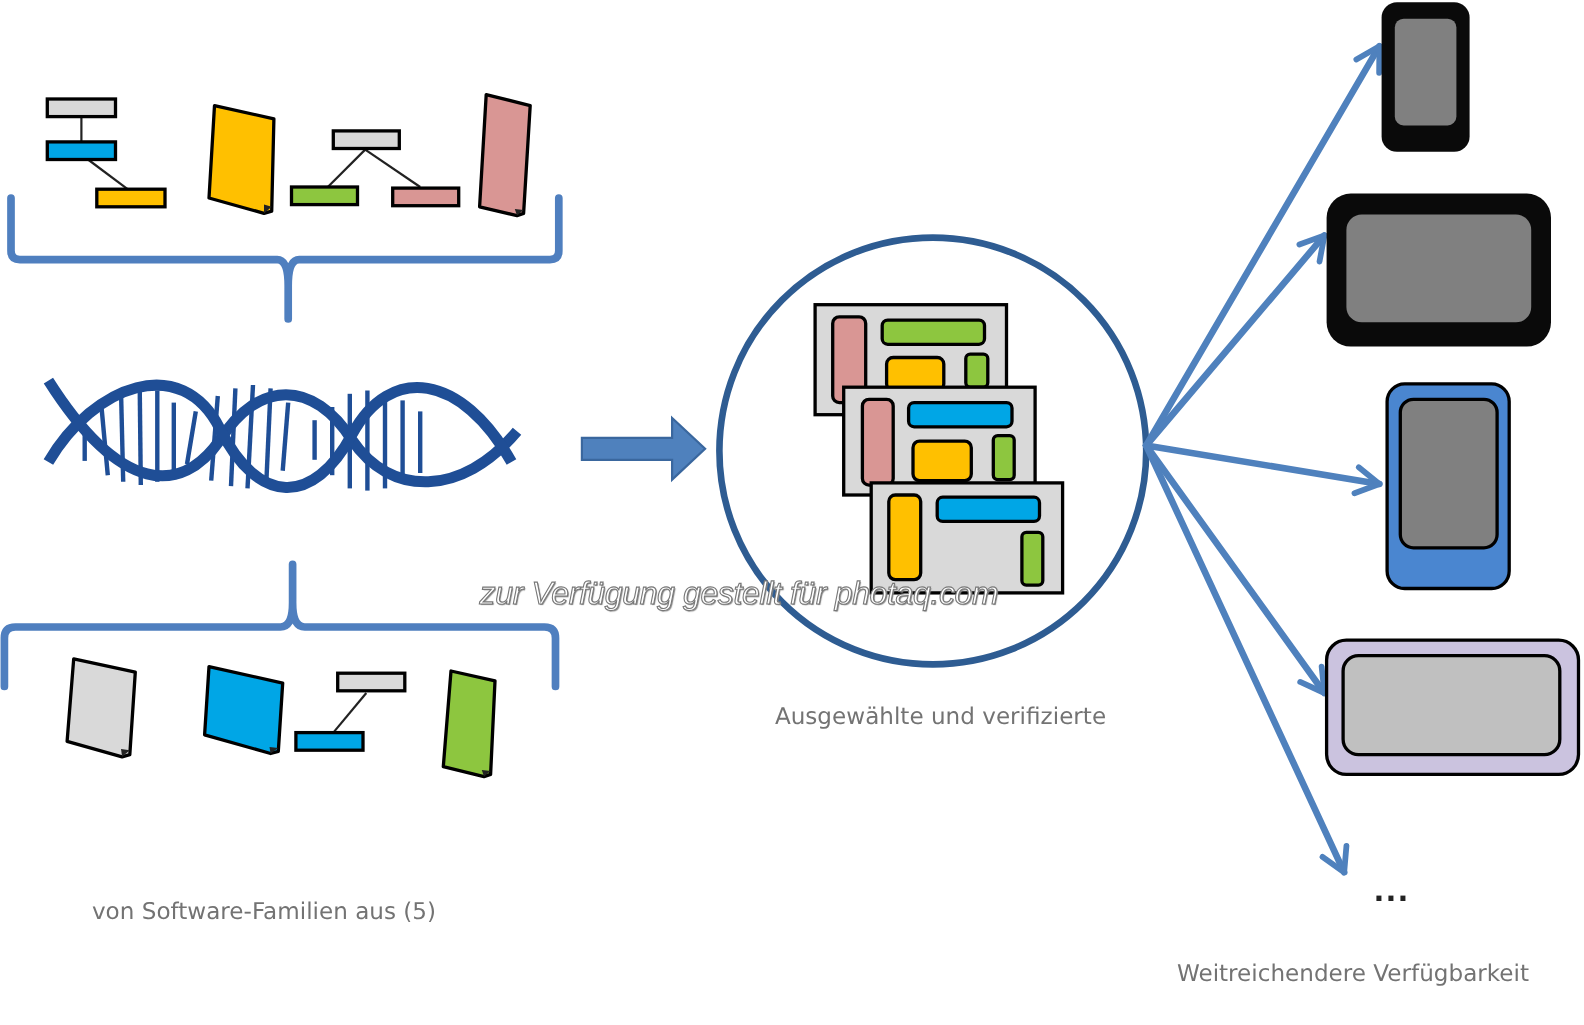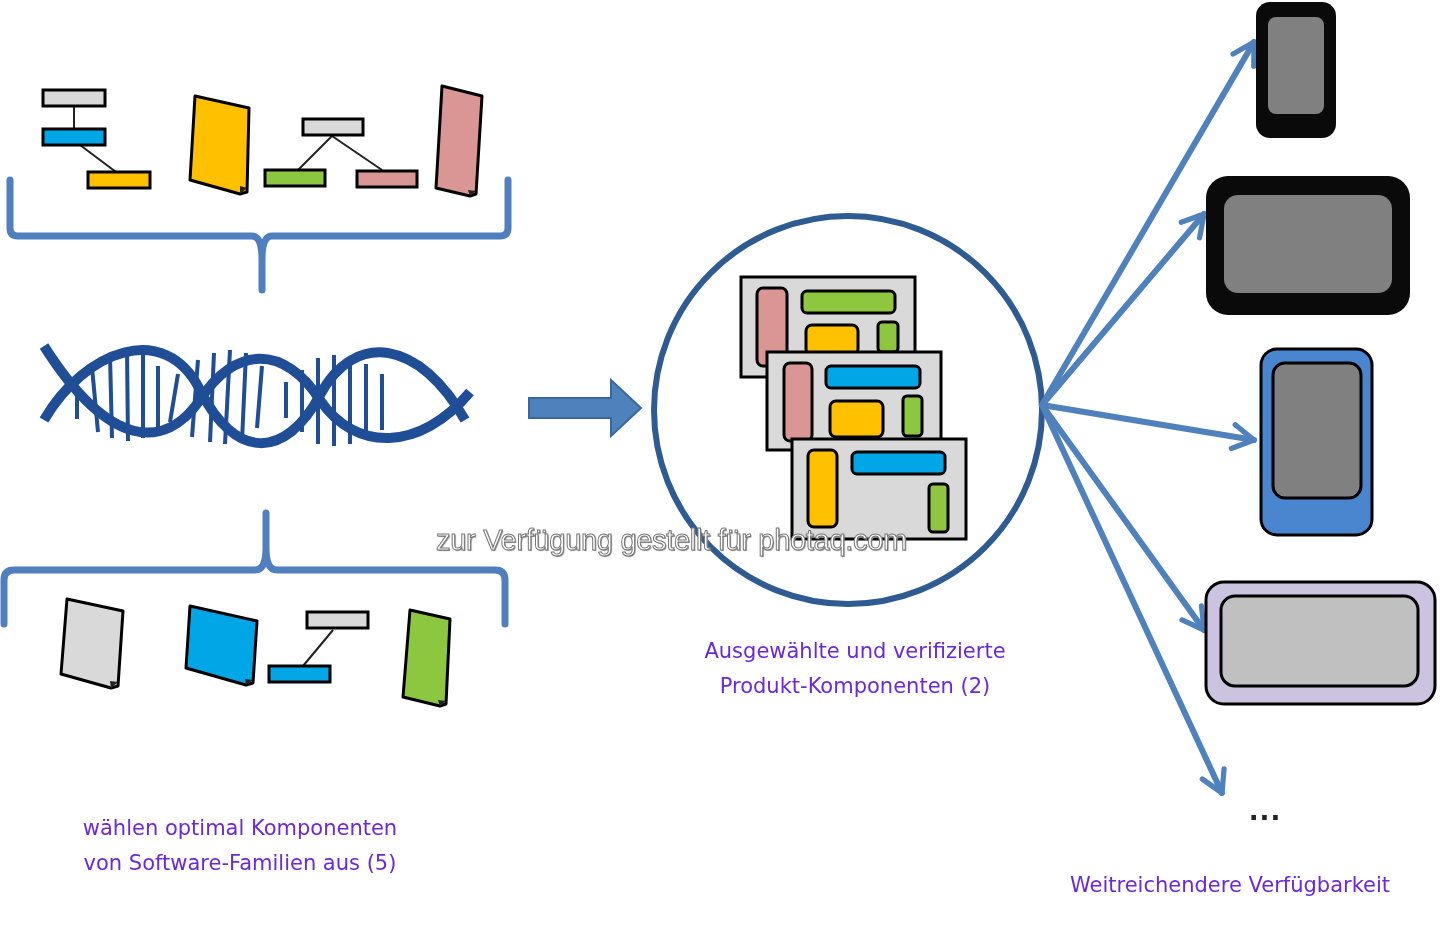--- a/index.html
+++ b/index.html
@@ -1,24 +1,24 @@
 <!DOCTYPE html>
 <html><head>
 <meta charset="utf-8">
 <style>
   html, body { margin: 0; padding: 0; background: #ffffff; }
   body { width: 1440px; height: 932px; position: relative; overflow: hidden; font-family: "DejaVu Sans", sans-serif; }
   #diagram { position: absolute; left: 0; top: 0; width: 1440px; height: 932px; }
-  .caption { position: absolute; text-align: center; color: #6d28d9; font-family: "DejaVu Sans", sans-serif; font-size: 21px; line-height: 35px; white-space: nowrap; }
+  .caption { position: absolute; text-align: center; color: #737373; font-family: "DejaVu Sans", sans-serif; font-size: 21px; line-height: 35px; white-space: nowrap; }
   .caption span { display: block; }
   #cap1 { left: 40px; top: 811px; width: 400px; }
   #cap2 { left: 655px; top: 634px; width: 400px; }
   #cap3 { left: 1030px; top: 868px; width: 400px; }
   #ellipsis { position: absolute; left: 1240px; top: 796px; width: 50px; text-align: center; font-size: 26px; font-weight: bold; color: #222; letter-spacing: 1px; }
-  #watermark { position: absolute; left: 436px; top: 524px; font-family: "Liberation Sans", sans-serif; font-size: 29px; color: #ffffff; -webkit-text-stroke: 1px #777; text-shadow: 1px 1px 1px #888; white-space: nowrap; letter-spacing: -0.3px; }
+  #watermark { position: absolute; left: 436px; top: 524px; font-family: "Liberation Sans", sans-serif; font-size: 29px; color: #ffffff; -webkit-text-stroke: 1px #777; text-shadow: 1px 1px 1px #888; white-space: nowrap; letter-spacing: -0.3px; font-style: italic; }
 </style>
 </head>
 <body>
 
 <svg id="diagram" viewBox="0 0 1440 932" xmlns="http://www.w3.org/2000/svg">
   <defs>
     <marker id="arrowhead" viewBox="0 0 20 20" refX="16" refY="10" markerWidth="5" markerHeight="5" orient="auto" markerUnits="strokeWidth">
       <path d="M2,2 L16,10 L2,18" fill="none" stroke="#4f81bd" stroke-width="3.5" stroke-linecap="round" stroke-linejoin="round"></path>
     </marker>
   </defs>
@@ -146,26 +146,24 @@
   </g>
   <g>
     <rect x="1206" y="582" width="229" height="122" rx="18" fill="#cbc3df" stroke="#000" stroke-width="3"></rect>
     <rect x="1221" y="596" width="197" height="90" rx="14" fill="#c0c0c0" stroke="#000" stroke-width="3"></rect>
   </g>
 </svg>
 
 <div id="ellipsis">...</div>
 
 <div class="caption" id="cap1">
-  <span>wählen optimal Komponenten</span>
   <span>von Software-Familien aus (5)</span>
 </div>
 
 <div class="caption" id="cap2">
   <span>Ausgewählte und verifizierte</span>
-  <span>Produkt-Komponenten (2)</span>
 </div>
 
 <div class="caption" id="cap3">
   <span>Weitreichendere Verfügbarkeit</span>
 </div>
 
 <div id="watermark">zur Verfügung gestellt für photaq.com</div>
 
 </body></html>

